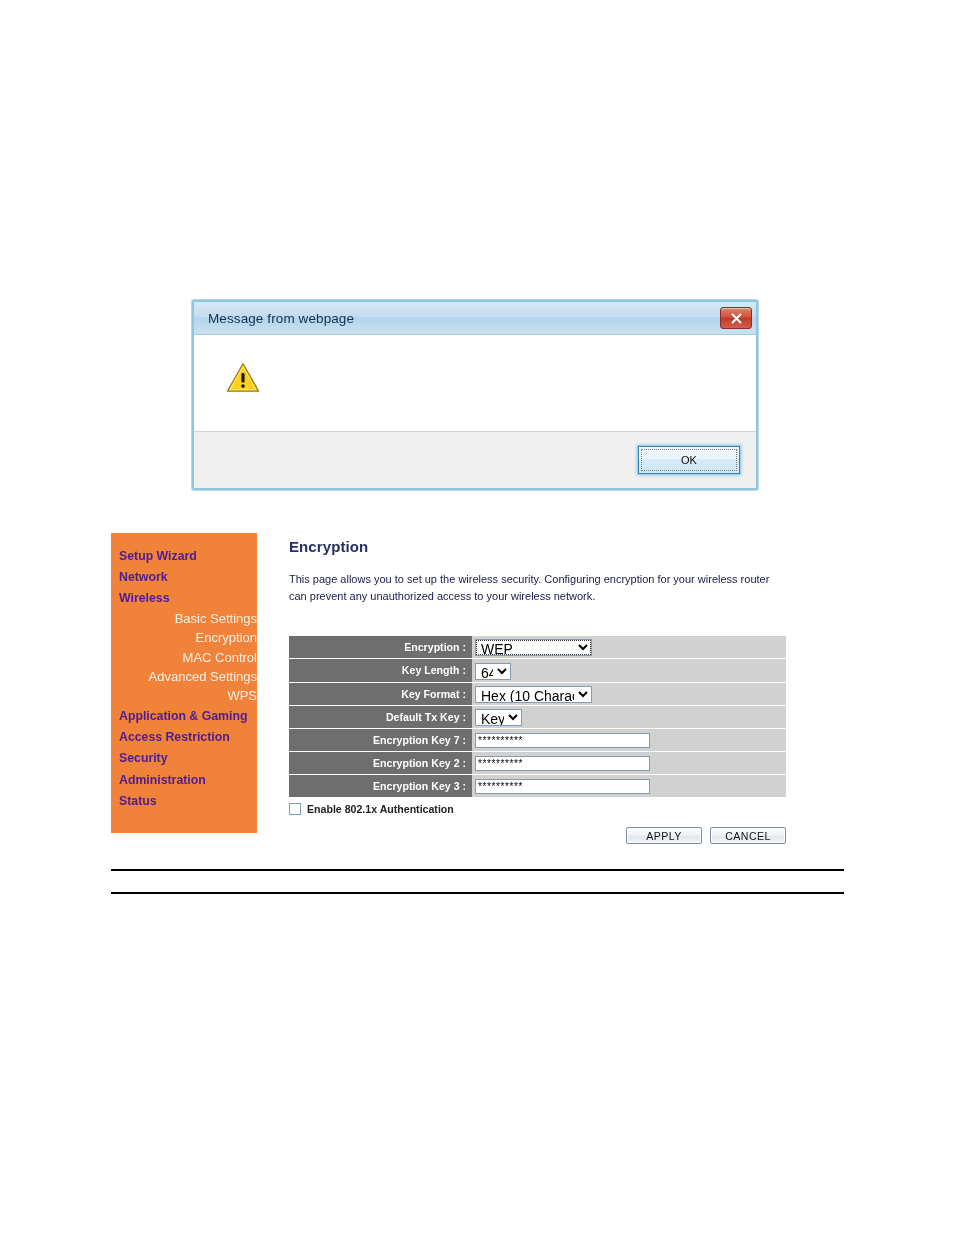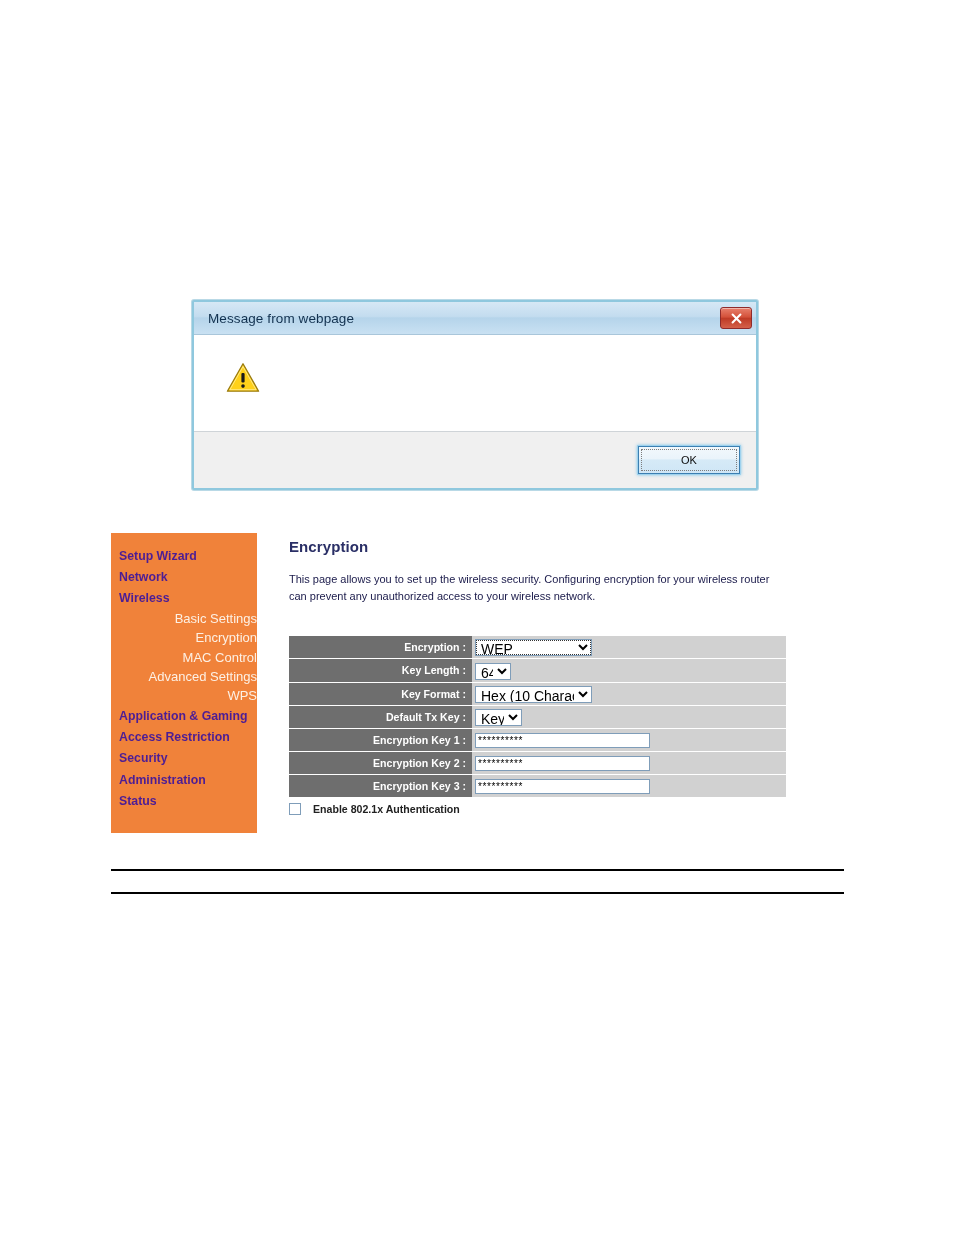--- a/index.html
+++ b/index.html
@@ -239,21 +239,21 @@
     padding: 0 2px;
     box-sizing: border-box;
     vertical-align: middle;
     letter-spacing: 0.6px;
   }
 
   .chk-row {
     margin-top: 5px;
     display: flex;
     align-items: center;
-    gap: 12px;
+    gap: 6px;
   }
   .chk-box {
     width: 12px;
     height: 12px;
     border: 1px solid #7f9db9;
     background: #fff;
     box-sizing: border-box;
     cursor: pointer;
     flex: 0 0 12px;
   }
@@ -370,37 +370,45 @@
           </tr>
           <tr>
             <td class="lbl">Key Format :</td>
             <td class="val"><select class="win-select w-keyfmt"><option>Hex (10 Characters)</option><option>ASCII (5 Characters)</option></select></td>
           </tr>
           <tr>
             <td class="lbl">Default Tx Key :</td>
             <td class="val"><select class="win-select w-txkey"><option>Key 1</option><option>Key 2</option><option>Key 3</option><option>Key 4</option></select></td>
           </tr>
           <tr>
-            <td class="lbl">Encryption Key 1 :</td>
+            <td class="lbl">Encryption Key 7 :</td>
             <td class="val"><input type="text" class="win-text" value="**********" style=""></td>
           </tr>
           <tr>
             <td class="lbl">Encryption Key 2 :</td>
             <td class="val"><input type="text" class="win-text" value="**********" style=""></td>
           </tr>
           <tr>
             <td class="lbl">Encryption Key 3 :</td>
             <td class="val"><input type="text" class="win-text" value="**********" style=""></td>
           </tr>
         </tbody>
     </table>
 
     <div class="chk-row">
       <div class="chk-box"></div>
       <div class="chk-label">Enable 802.1x Authentication</div>
     </div>
 
+    <div class="btn-row">
+      <div class="win-btn">
+        <span>APPLY</span>
+      </div>
+      <div class="win-btn">
+        <span>CANCEL</span>
+      </div>
+    </div>
   </div>
 
 </div>
 
 <div class="hrule" id="rule-1"></div>
 <div class="hrule" id="rule-2"></div>
 
 </body></html>

